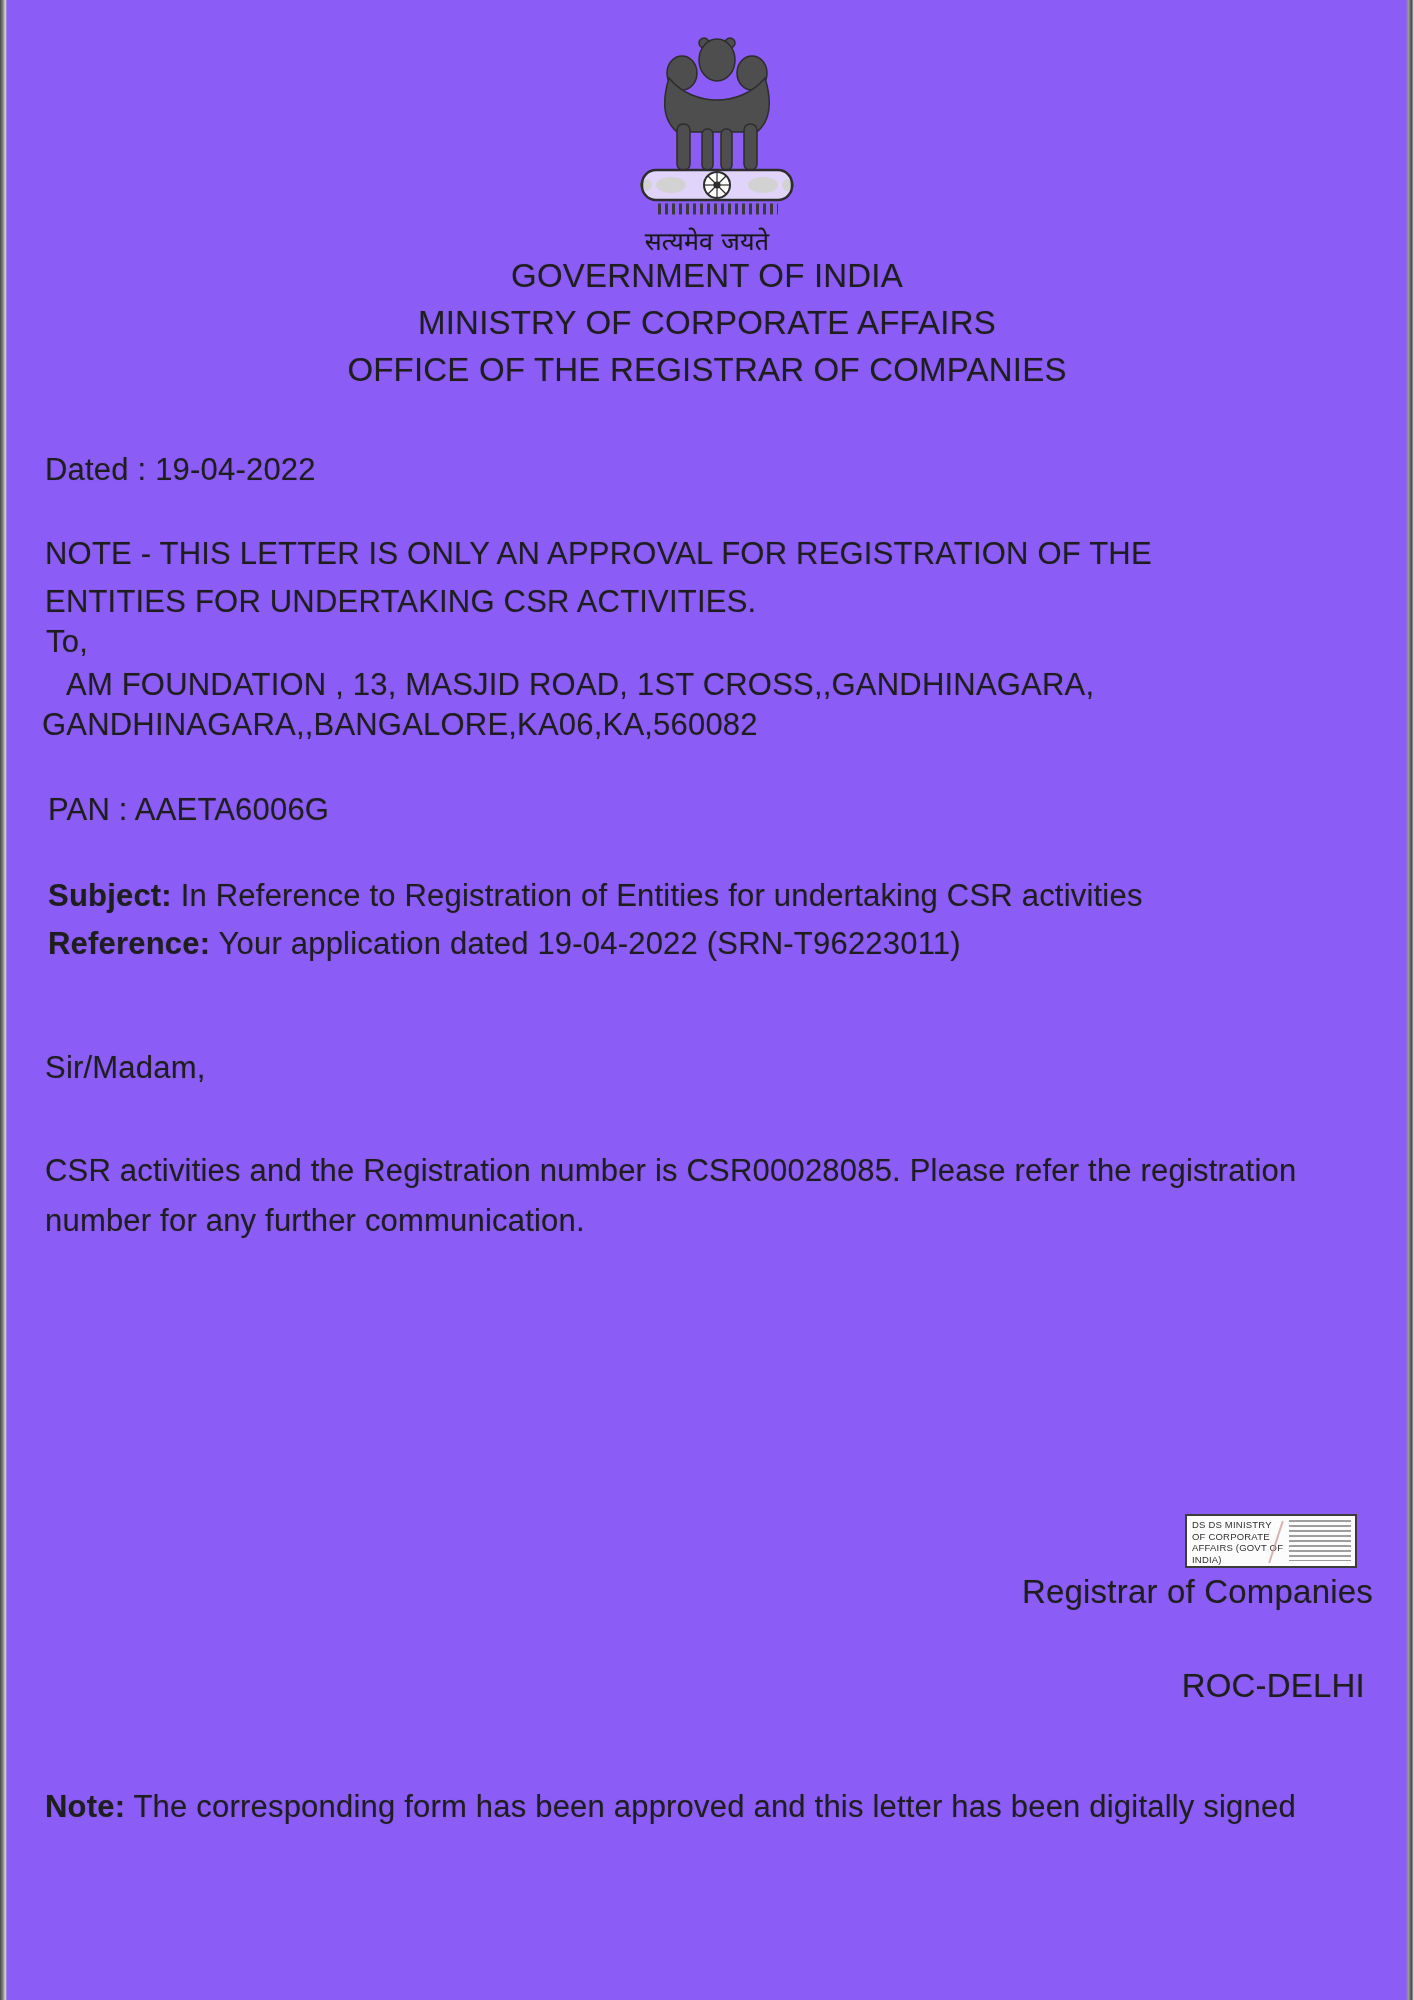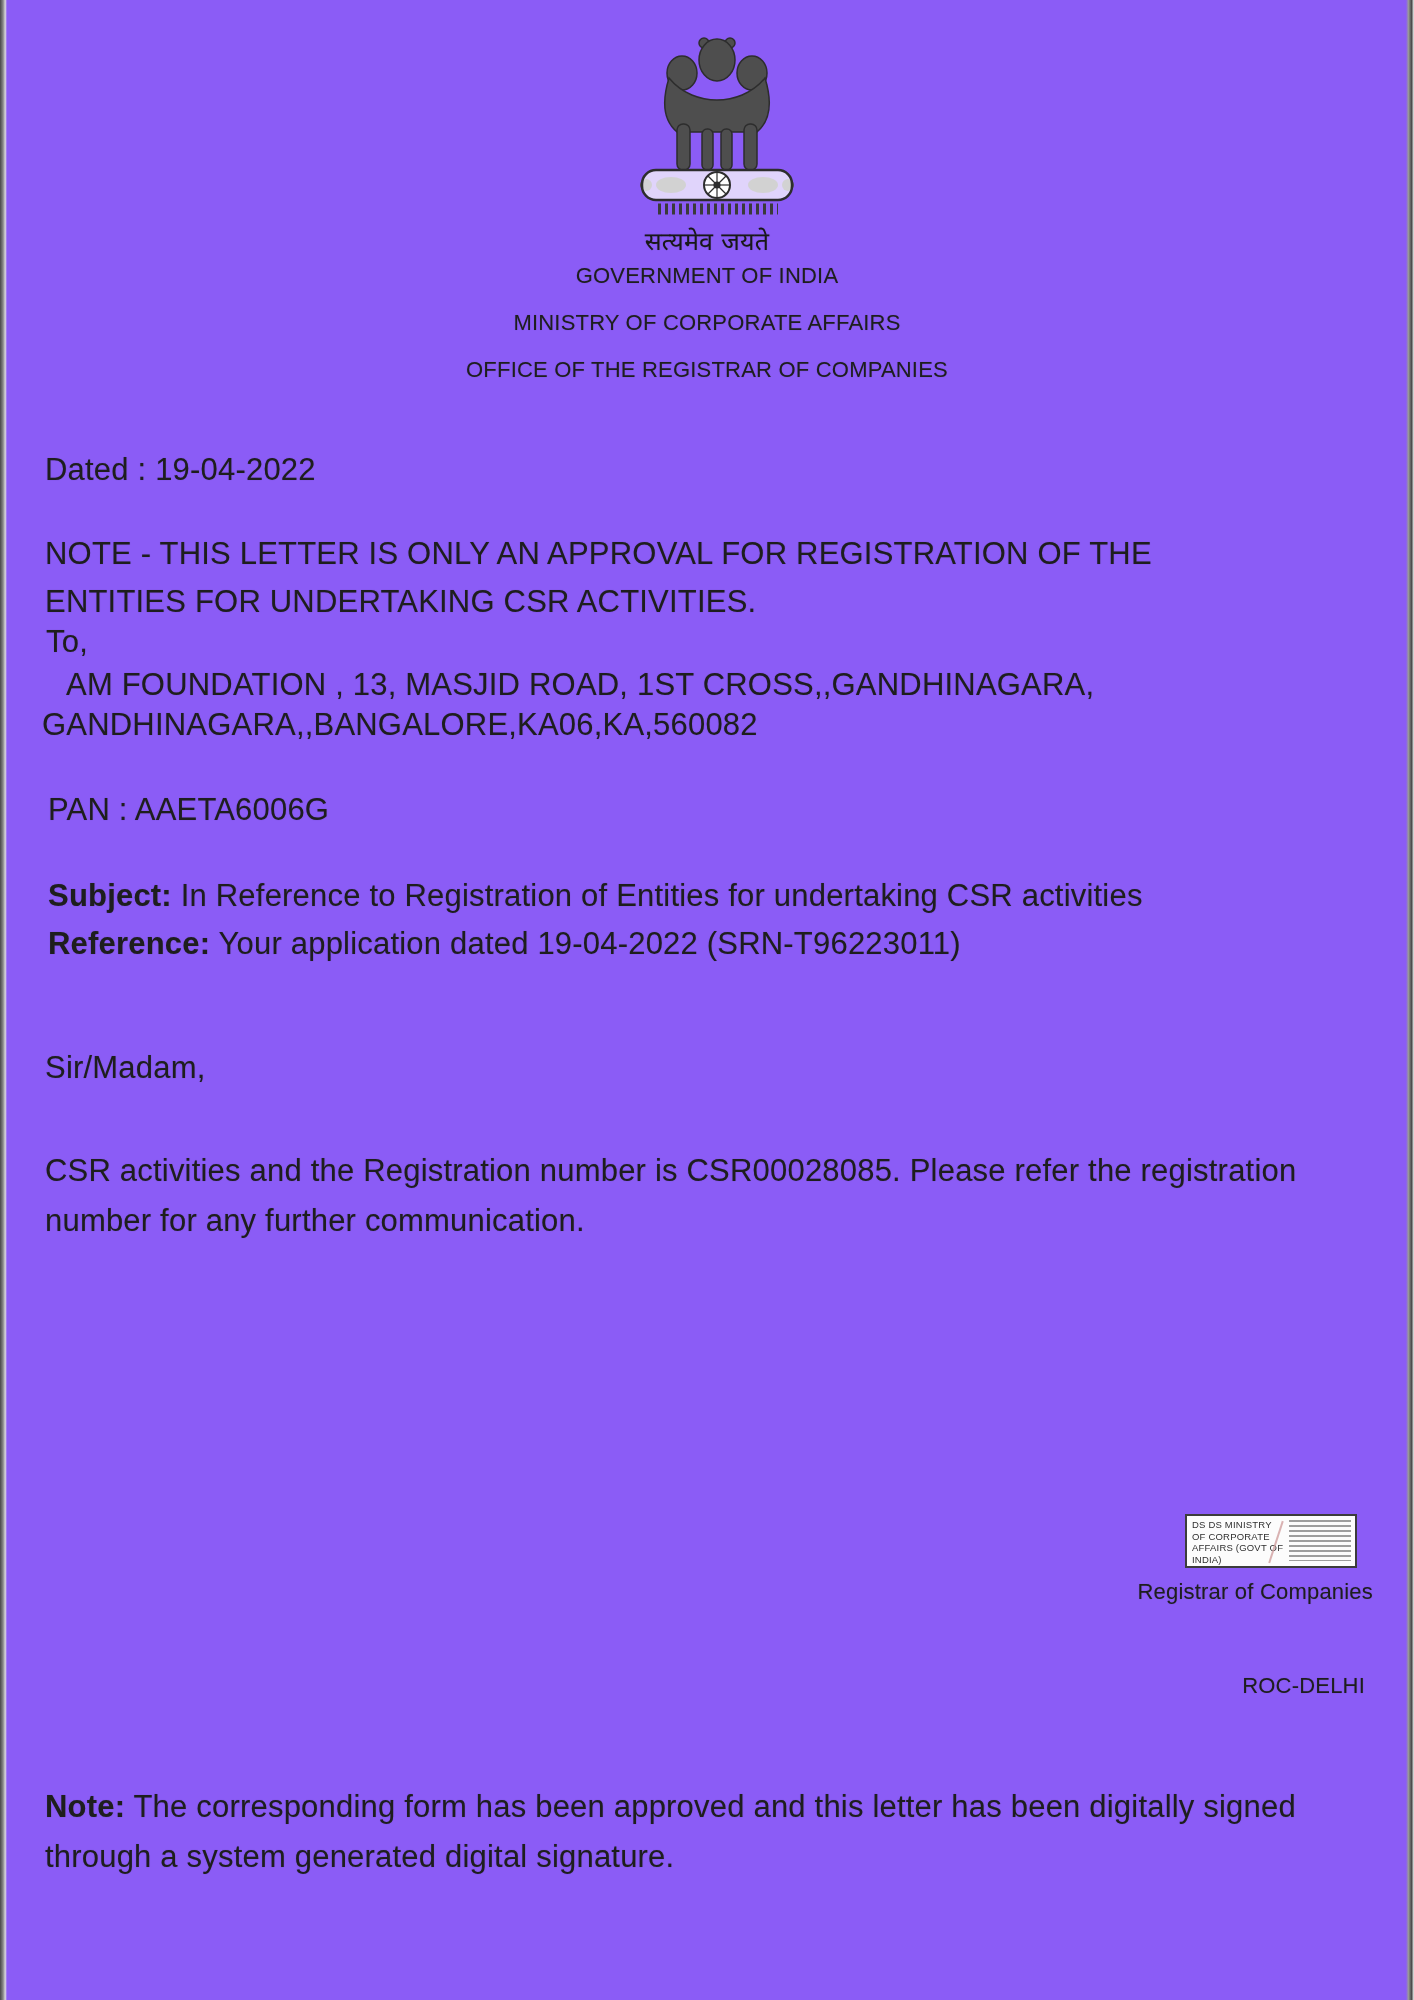--- a/index.html
+++ b/index.html
@@ -13,21 +13,21 @@
   }
   .edge-right {
     position:absolute; right:0; top:0; width:8px; height:2000px;
     background:linear-gradient(to left,#f4f4f4 0%,#4a4a4a 30%,#9a9a9a 70%,rgba(255,255,255,0) 100%);
   }
   .txt {
     position:absolute; font-size:31px; line-height:40px; white-space:nowrap;
     text-shadow:0 0 1px rgba(25,25,25,0.28); letter-spacing:0.2px;
   }
   .center { left:0; right:0; text-align:center; }
-  .heading { font-size:22px; }
+  .heading { font-size:33px; }
   .bold { font-weight:bold; }
   .emblem { position:absolute; left:632px; top:16px; width:170px; height:208px; }
   .motto { top:222px; font-size:25px; font-family:"DejaVu Sans","Liberation Sans",sans-serif; color:#181818; }
   .multiline { line-height:48px; }
   .bodylines { line-height:50px; }
   .stamp {
     position:absolute; left:1185px; top:1514px; width:172px; height:54px;
     border:2px solid #3c3c3c; background:#fcfcfc; box-sizing:border-box;
   }
   .stamp-left {
@@ -120,15 +120,14 @@
     </div>
     <div class="stamp-slash"></div>
     <div class="stamp-right"></div>
   </div>
 
   <div class="txt heading" style="right:41px; top:1572px">Registrar of Companies</div>
   <div class="txt heading" style="right:49px; top:1666px">ROC-DELHI</div>
 
   <div class="txt bodylines" style="left:45px; top:1782px">
     <div><span class="bold">Note:</span> <span>The corresponding form has been approved and this letter has been digitally signed</span></div>
-    <div>through a system generated digital signature.</div>
   </div>
 </div>
 
 </body></html>

